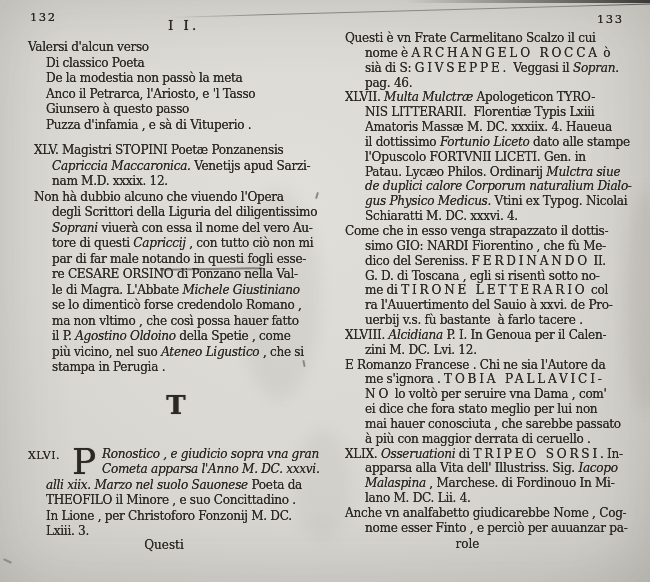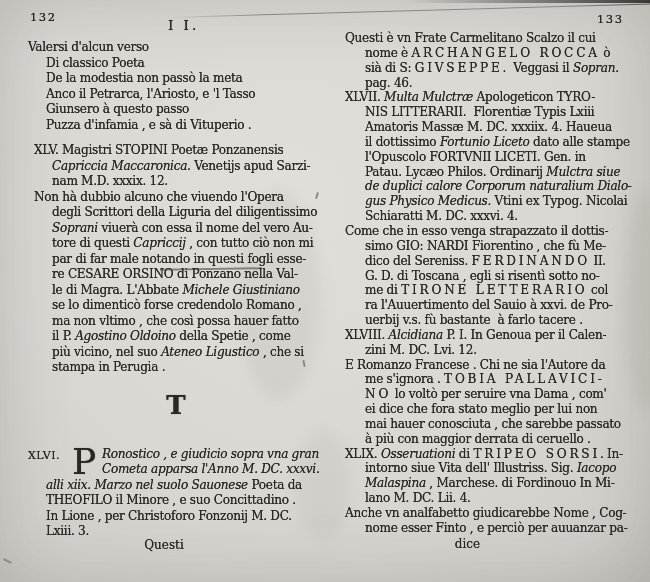--- a/index.html
+++ b/index.html
@@ -145,22 +145,22 @@
         <div class="ln ind"><span class="">uerbij v.s. fù bastante  à farlo tacere .</span></div>
         <div class="ln"><span class="">XLVIII. </span><span class="it">Alcidiana</span><span class=""> P. I. In Genoua per il Calen-</span></div>
         <div class="ln ind"><span class="">zini M. DC. Lvi. 12.</span></div>
         <div class="ln"><span class="">E Romanzo Francese . Chi ne sia l'Autore da</span></div>
         <div class="ln ind"><span class="">me s'ignora . </span><span class="sp">TOBIA PALLAVICI-</span></div>
         <div class="ln ind"><span class="sp">NO</span><span class=""> lo voltò per seruire vna Dama , com'</span></div>
         <div class="ln ind"><span class="">ei dice che fora stato meglio per lui non</span></div>
         <div class="ln ind"><span class="">mai hauer conosciuta , che sarebbe passato</span></div>
         <div class="ln ind"><span class="">à più con maggior derrata di ceruello .</span></div>
         <div class="ln"><span class="">XLIX. </span><span class="it">Osseruationi</span><span class=""> di </span><span class="sp">TRIPEO SORSI</span><span class="">. In-</span></div>
-        <div class="ln ind"><span class="">intorno siue Vita dell' Illustriss. Sig. </span><span class="it">Iacopo</span></div>
+        <div class="ln ind"><span class="">apparsa alla Vita dell' Illustriss. Sig. </span><span class="it">Iacopo</span></div>
         <div class="ln ind"><span class="it">Malaspina</span><span class=""> , Marchese. di Fordinouo In Mi-</span></div>
         <div class="ln ind"><span class="">lano M. DC. Lii. 4.</span></div>
         <div class="ln"><span class="">Anche vn analfabetto giudicarebbe Nome , Cog-</span></div>
         <div class="ln ind"><span class="">nome esser Finto , e perciò per auuanzar pa-</span></div>
       </div>
-    <div class="catchword">dice</div>
+    <div class="catchword">role</div>
   </div>
 
 </div>
 
 </body></html>

